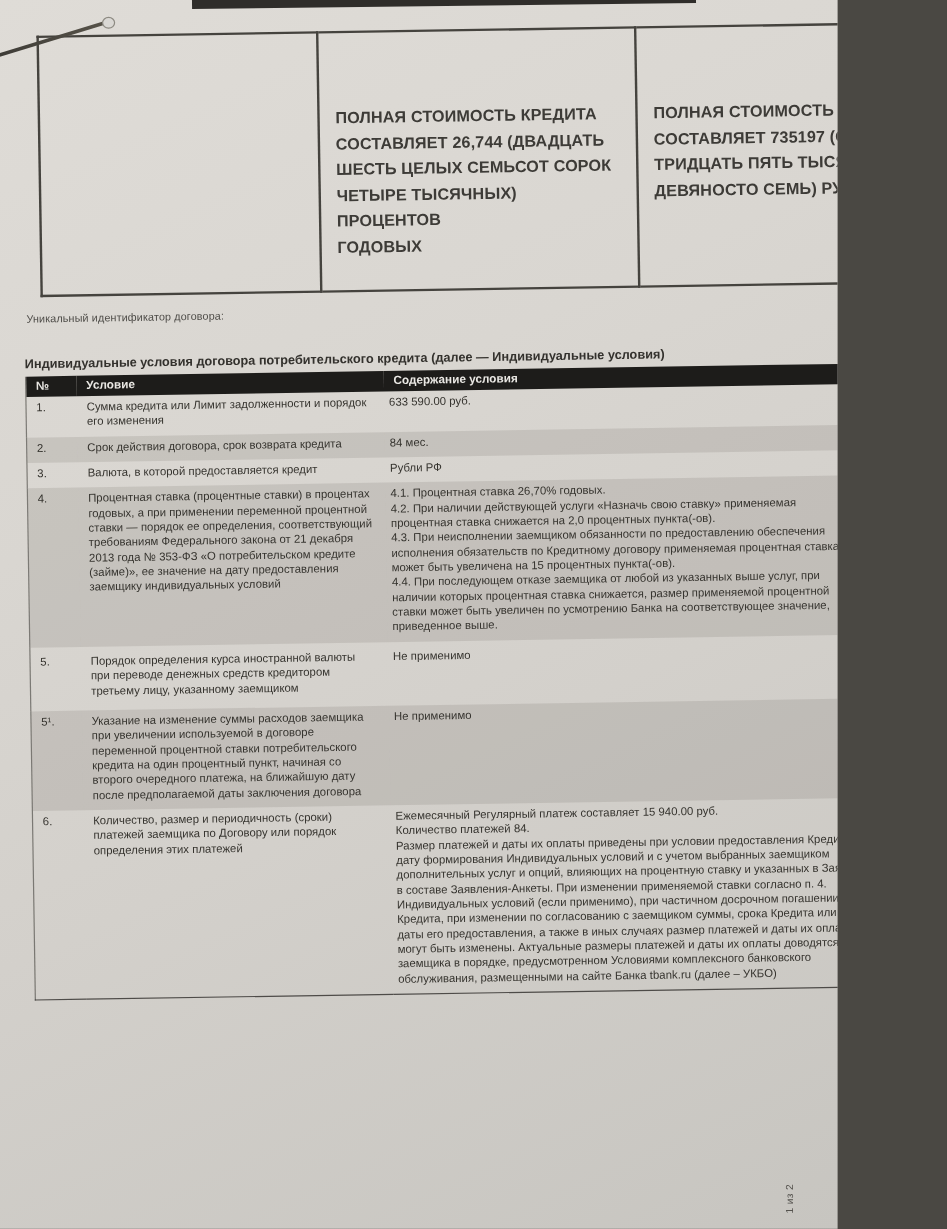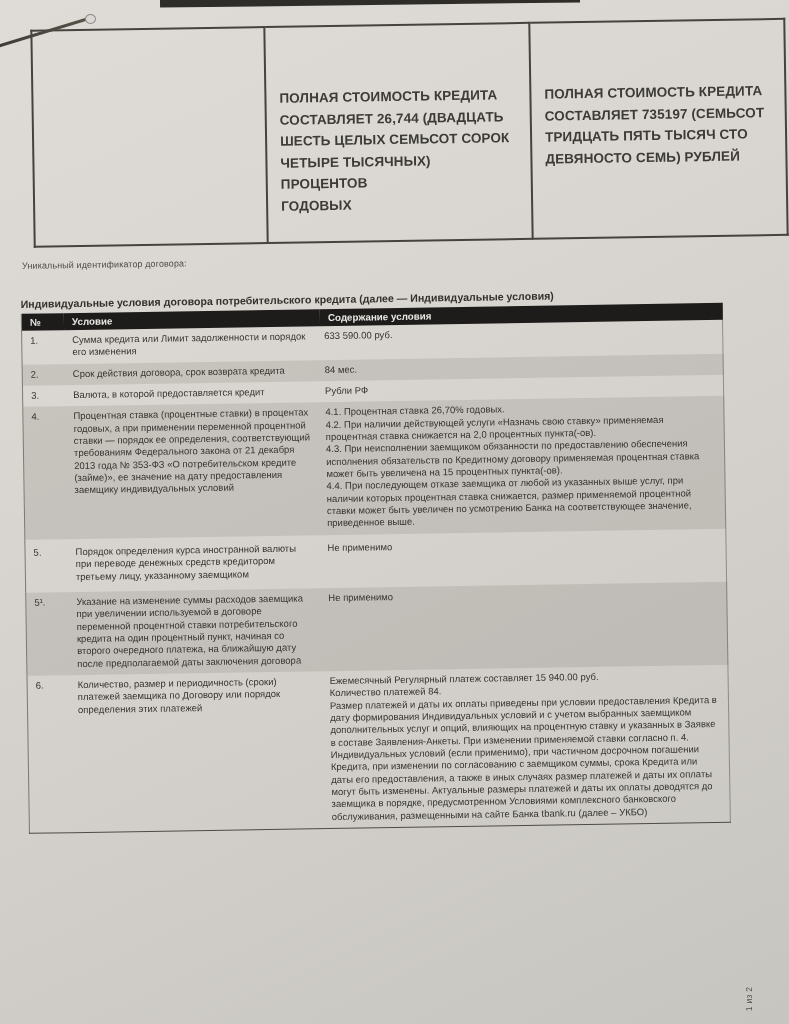--- a/index.html
+++ b/index.html
@@ -2,21 +2,21 @@
 <html lang="ru"><head>
 <meta charset="utf-8">
 <style>
   html,body{margin:0;padding:0;}
   body{
     width:789px;height:1024px;overflow:hidden;
     background:#4a4843;
     font-family:"Liberation Sans", sans-serif;
   }
   .photo{
-    position:relative;width:789px;height:1024px;overflow:hidden;
+    position:relative;width:698px;height:1024px;overflow:hidden;
     background:linear-gradient(155deg,#dfdcd7 0%,#d9d6d1 35%,#d3d0cb 60%,#c7c5c0 100%);
   }
   
   .top-strip{
     position:absolute;top:-3px;left:160px;width:420px;height:8px;
     background:#2f2d2a;transform:rotate(-0.7deg);
   }
   
   .pen-line{
     position:absolute;left:-6px;top:46px;width:100px;height:3px;

